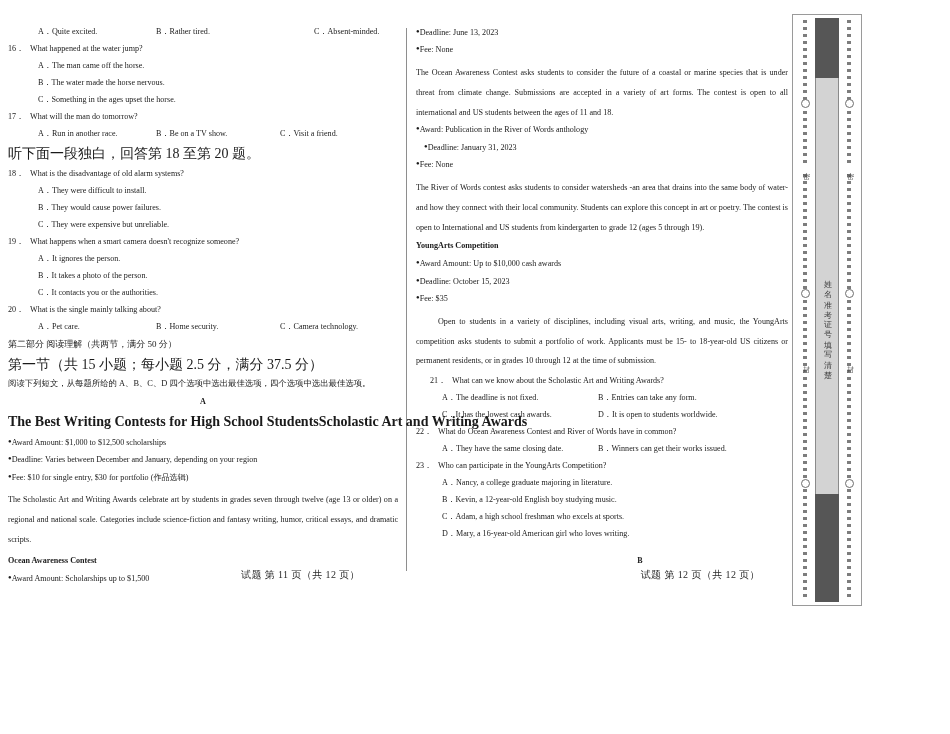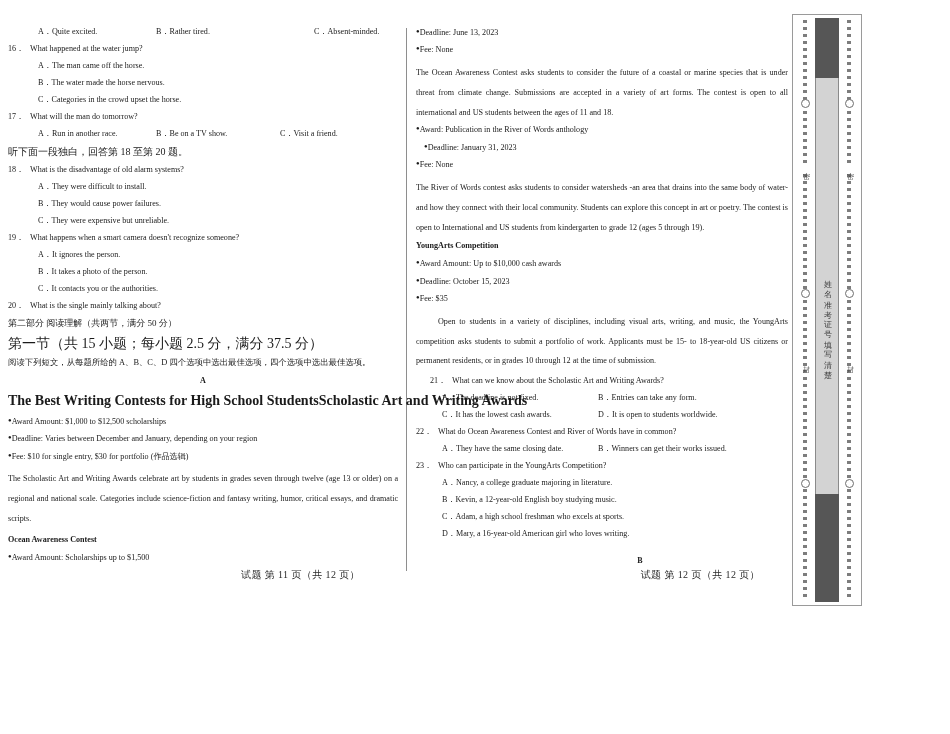--- a/index.html
+++ b/index.html
@@ -198,47 +198,50 @@
 
     <div class="ln opt-row">
       <span class="opt-a" style="width:118px">A．Quite excited.</span><span class="opt-b" style="width:158px">B．Rather tired.</span><span class="opt-c">C．Absent-minded.</span>
     </div>
 
     <div class="ln">
       <span class="qnum" style="width:22px">16．</span><span>What happened at the water jump?</span>
     </div>
     <div class="ln opt-row">A．The man came off the horse.</div>
     <div class="ln opt-row">B．The water made the horse nervous.</div>
-    <div class="ln opt-row">C．Categories in the crowd upset the horse.</div>
+    <div class="ln opt-row">C．Something in the ages upset the horse.</div>
 
     <div class="ln">
       <span class="qnum" style="width:22px">17．</span><span>What will the man do tomorrow?</span>
     </div>
     <div class="ln opt-row">
       <span class="opt-a" style="width:118px">A．Run in another race.</span><span class="opt-b" style="width:124px">B．Be on a TV show.</span><span class="opt-c">C．Visit a friend.</span>
     </div>
 
-    <div class="ln cn" style="font-size:10px">听下面一段独白，回答第 18 至第 20 题。</div>
+    <div class="ln cn" style="font-size:14px">听下面一段独白，回答第 18 至第 20 题。</div>
 
     <div class="ln">
       <span class="qnum" style="width:22px">18．</span><span>What is the disadvantage of old alarm systems?</span>
     </div>
     <div class="ln opt-row">A．They were difficult to install.</div>
     <div class="ln opt-row">B．They would cause power failures.</div>
     <div class="ln opt-row">C．They were expensive but unreliable.</div>
 
     <div class="ln">
       <span class="qnum" style="width:22px">19．</span><span>What happens when a smart camera doesn't recognize someone?</span>
     </div>
     <div class="ln opt-row">A．It ignores the person.</div>
     <div class="ln opt-row">B．It takes a photo of the person.</div>
     <div class="ln opt-row">C．It contacts you or the authorities.</div>
 
     <div class="ln">
       <span class="qnum" style="width:22px">20．</span><span>What is the single mainly talking about?</span>
+    </div>
+    <div class="ln opt-row">
+      <span class="opt-a" style="width:118px">A．Pet care.</span><span class="opt-b" style="width:124px">B．Home security.</span><span class="opt-c">C．Camera technology.</span>
     </div>
 
     <div class="ln cn" style="font-size:9px">第二部分  阅读理解（共两节，满分 50 分）</div>
     <div class="ln cn" style="font-size:14px">第一节（共 15 小题；每小题 2.5 分，满分 37.5 分）</div>
     <div class="ln cn" style="font-size:8.4px">阅读下列短文，从每题所给的 A、B、C、D 四个选项中选出最佳选项，四个选项中选出最佳选项。</div>
 
     <div class="block-letter">A</div>
 
     <div class="ln bold" style="font-size:14px">The Best Writing Contests for High School StudentsScholastic Art and Writing Awards</div>
 

